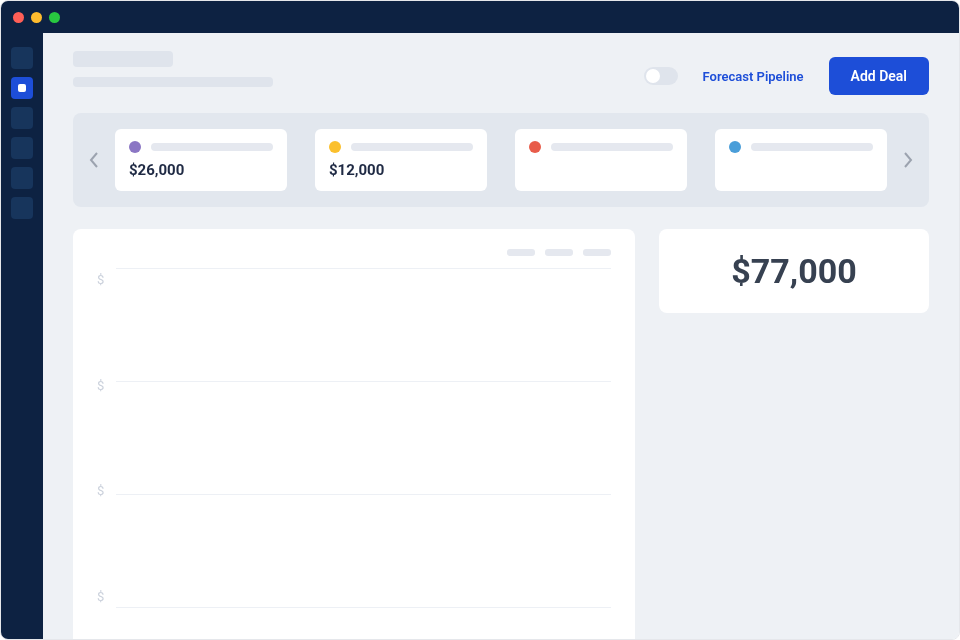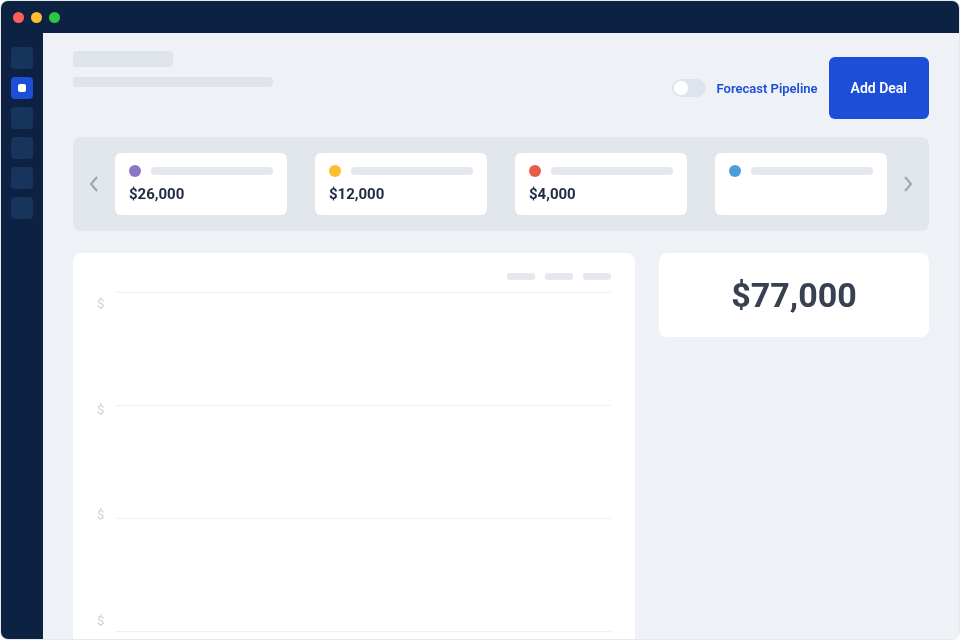--- a/index.html
+++ b/index.html
@@ -9,25 +9,25 @@
 .td-r{background:#ff5f57}.td-y{background:#febc2e}.td-g{background:#28c840}
 .shell{display:flex;height:calc(640px - 32px)}
 .sidebar{width:42px;background:#0d2242;display:flex;flex-direction:column;align-items:center;padding-top:14px;gap:8px}
 .sb-item{width:22px;height:22px;border-radius:4px;background:#17355c}
 .sb-sel{background:#1d4ed8;display:flex;align-items:center;justify-content:center}
 .sb-sel::after{content:'';width:8px;height:8px;border-radius:2px;background:#fff}
 .main{flex:1;background:#eef1f5;padding:18px 30px 0 30px;overflow:hidden}
 .topbar{display:flex;align-items:flex-start;justify-content:space-between;margin-bottom:18px}
 .titles .l1{width:100px;height:16px;background:#dfe4ec;border-radius:4px;margin-bottom:10px}
 .titles .l2{width:200px;height:10px;background:#dfe4ec;border-radius:4px}
-.actions{display:flex;align-items:center;gap:11px;margin-top:6px}
+.actions{display:flex;align-items:center;gap:25px;margin-top:6px}
 .toggle{width:34px;height:18px;border-radius:10px;background:#dfe4ec;position:relative}
 .toggle::after{content:'';position:absolute;left:2px;top:2px;width:14px;height:14px;border-radius:50%;background:#fff}
 .tlabel{font-size:13px;font-weight:600;color:#1d4ed8}
-.btn-add{background:#1d4ed8;color:#fff;border:none;padding:23px 22px;border-radius:6px;font-size:14px;font-weight:600;cursor:pointer}
+.btn-add{background:#1d4ed8;color:#fff;border:none;padding:11px 22px;border-radius:6px;font-size:14px;font-weight:600;cursor:pointer}
 .cards-wrap{background:#e2e7ee;border-radius:8px;padding:16px 10px;display:flex;align-items:center;gap:10px;margin-bottom:22px}
 .chev{width:22px;display:flex;align-items:center;justify-content:center;cursor:pointer}
 .chev svg{stroke:#9ca3af;stroke-width:2;fill:none}
 .cards{flex:1;display:flex;gap:28px}
 .card{flex:1;background:#fff;border-radius:6px;padding:12px 14px}
 .card-top{display:flex;align-items:center;gap:10px;margin-bottom:8px}
 .cdot{width:12px;height:12px;border-radius:50%}
 .cbar{flex:1;height:8px;background:#e5e8ef;border-radius:4px}
 .cval{font-size:15px;font-weight:700;color:#1f2a44}
 .content{display:flex;gap:24px}
@@ -104,21 +104,20 @@
               <div class="cdot" style="background:#fbc02d"></div>
               <div class="cbar"></div>
             </div>
             <div class="cval">$12,000</div>
           </div>
           <div class="card">
             <div class="card-top">
               <div class="cdot" style="background:#e85c4a"></div>
               <div class="cbar"></div>
             </div>
-            <div class="cval">$4,000</div>
           </div>
           <div class="card">
             <div class="card-top">
               <div class="cdot" style="background:#4a9ed9"></div>
               <div class="cbar"></div>
             </div>
           </div>
         </div>
       <div class="chev">
         <svg width="12" height="18" viewBox="0 0 12 18">

